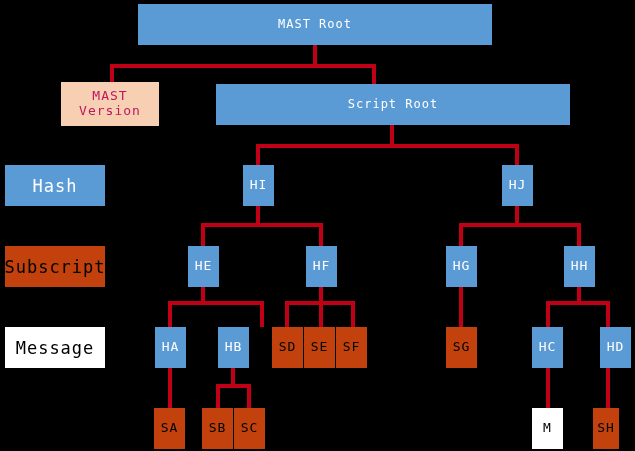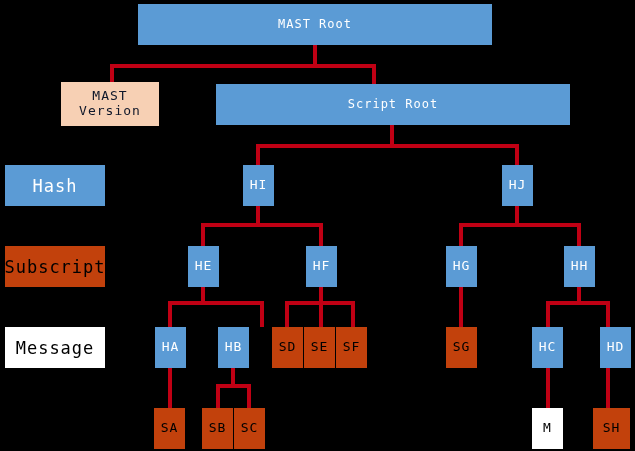--- a/index.html
+++ b/index.html
@@ -35,21 +35,21 @@
   .n-subscript {
     background: #c2410c;
     color: #000000;
   }
   .n-message {
     background: #ffffff;
     color: #000000;
   }
   .n-version {
     background: #f7d0b4;
-    color: #0f172a;
+    color: #be185d;
   }
   .lbl-big { font-size: 12px; }
   .lbl-med { font-size: 13px; }
   .lbl-sm  { font-size: 13px; }
   .edge {
     position: absolute;
     background: #c00014;
     z-index: 1;
   }
   .legend-box {
@@ -153,21 +153,21 @@
   <div class="node n-hash lbl-sm" style="left:593px; top:327px; width:31px; height:41px;margin-left:7px;">HD</div>
 
   <div class="node n-subscript lbl-sm" style="left:154px; top:408px; width:31px; height:41px;">SA</div>
 
   <div class="node n-subscript lbl-sm" style="left:202px; top:408px; width:31px; height:41px;">SB</div>
 
   <div class="node n-subscript lbl-sm" style="left:234px; top:408px; width:31px; height:41px;">SC</div>
 
   <div class="node n-message lbl-sm" style="left:532px; top:408px; width:31px; height:41px;">M</div>
 
-  <div class="node n-subscript lbl-sm" style="left:593px; top:408px; width:37px; height:41px;">SH</div>
+  <div class="node n-subscript lbl-sm" style="left:593px; top:408px; width:26px; height:41px;">SH</div>
 
   <div class="legend-box n-hash" style="left:5px; top:165px; width:100px; height:41px; color:#ffffff;">Hash</div>
 
   <div class="legend-box n-subscript" style="left:5px; top:246px; width:100px; height:41px;">Subscript</div>
 
   <div class="legend-box n-message" style="left:5px; top:327px; width:100px; height:41px;">Message</div>
 
 </div>
 
 </body></html>

